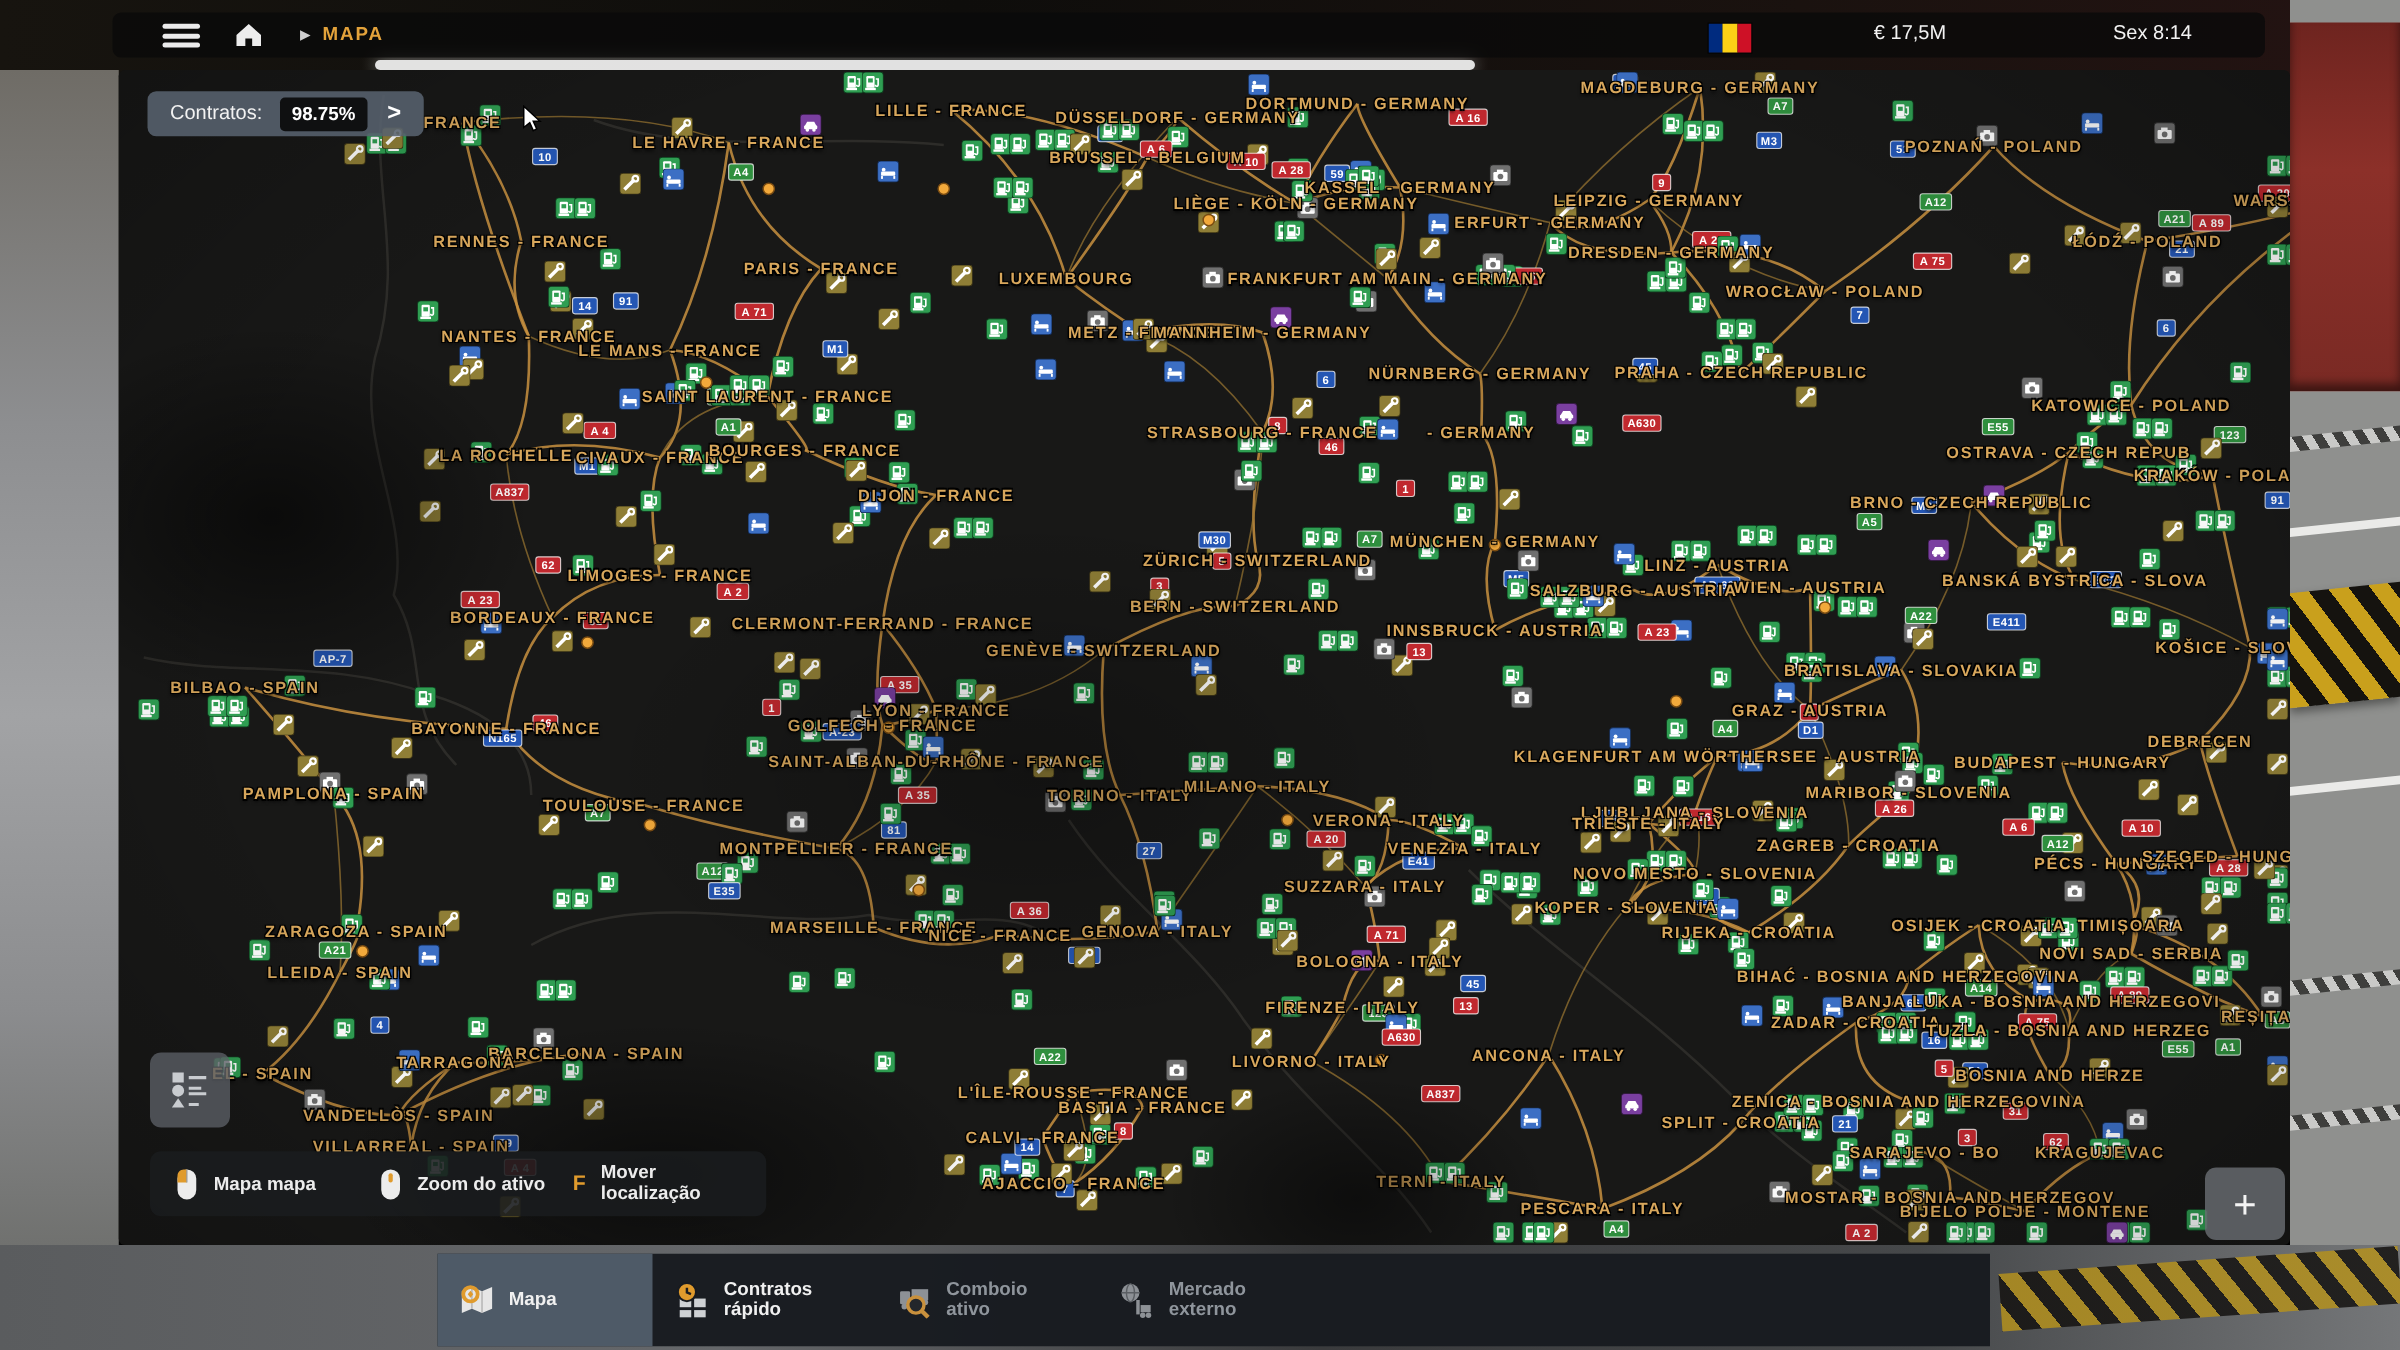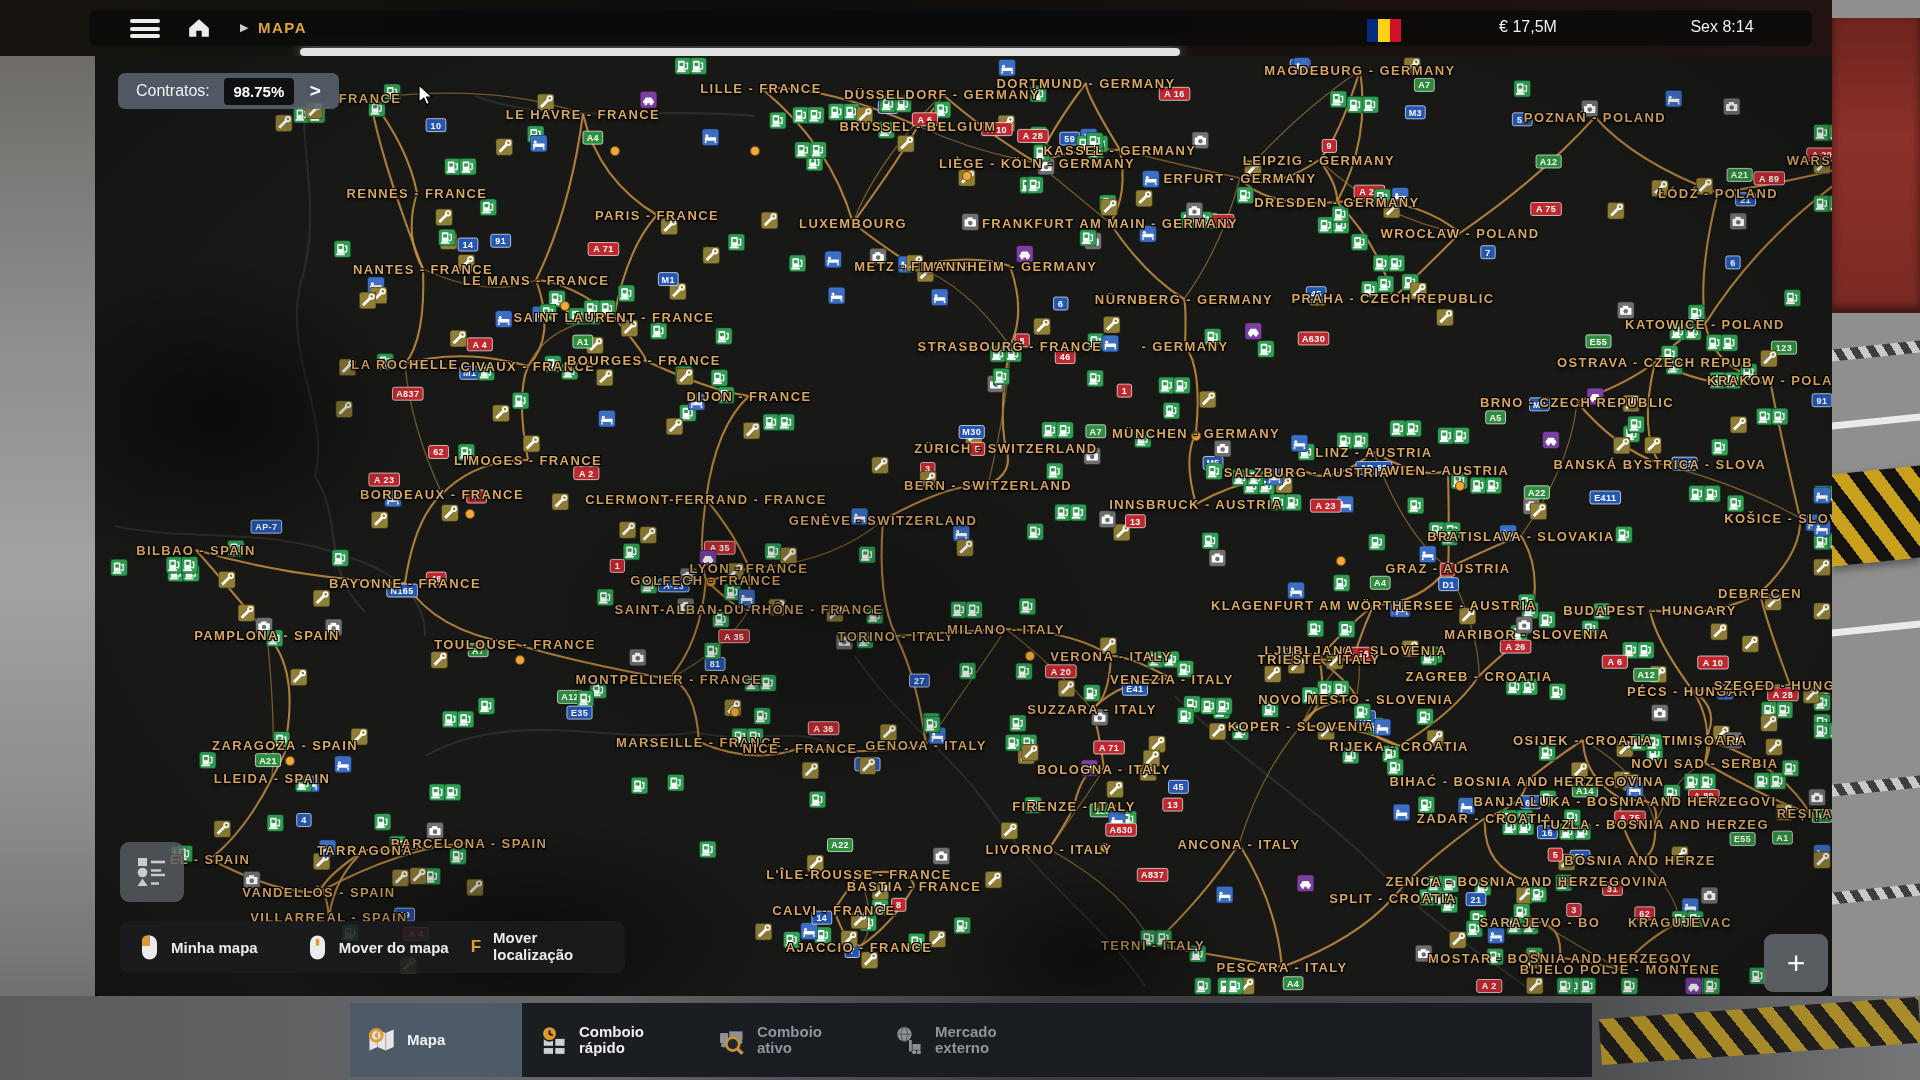--- a/index.html
+++ b/index.html
@@ -1471,27 +1471,27 @@
   </div>
 
   <div id="zoom-in-btn">+</div>
 
   <div id="controls">
     <svg width="19" height="27" viewBox="0 0 19 27">
       <rect x="2" y="1.5" width="15" height="24" rx="7.5" fill="#ececec"></rect>
       <path d="M9.5 1.5 H7 C4.2 1.5 2 3.7 2 6.5 V12 H9.5 Z" fill="#e09b2d"></path>
       <line x1="9.5" y1="1.5" x2="9.5" y2="12" stroke="#9a9a9a"></line>
     </svg>
-    <span class="txt">Minha mapa</span>
+    <span class="txt">Mapa mapa</span>
     <span class="gap"></span>
     <svg width="19" height="27" viewBox="0 0 19 27">
       <rect x="2" y="1.5" width="15" height="24" rx="7.5" fill="#ececec"></rect>
       <rect x="7.8" y="4.5" width="3.4" height="7.5" rx="1.7" fill="#e09b2d"></rect>
     </svg>
-    <span class="txt">Mover do mapa</span>
+    <span class="txt">Zoom do ativo</span>
     <span class="fkey">F</span>
     <span class="txt loc">Mover localização</span>
   </div>
 
   <div id="nav">
     <div class="nav-item active" style="width:172px">
       <svg width="30" height="30" viewBox="0 0 26 26">
         <path d="M3 7 L10 4 L17 7 L24 4 V19 L17 22 L10 19 L3 22 Z" fill="#e6e6e6"></path>
         <path d="M10 4 V19 M17 7 V22" stroke="#b2b2b2" fill="none"></path>
         <circle cx="9" cy="9" r="5" fill="none" stroke="#e09b2d" stroke-width="2.6"></circle>
@@ -1503,21 +1503,21 @@
       <svg width="30" height="30" viewBox="0 0 26 26">
         <g fill="#ced1d4">
           <rect x="5" y="12" width="8" height="6"></rect>
             <rect x="15" y="12" width="8" height="6"></rect>
           <rect x="5" y="20" width="8" height="5"></rect>
             <rect x="15" y="20" width="8" height="5"></rect>
         </g>
         <circle cx="10" cy="7.5" r="6.3" fill="#e09b2d" stroke="#181b20" stroke-width="1.4"></circle>
         <path d="M10 4.5 V7.8 L12.8 9" stroke="#1c1e22" stroke-width="1.7" fill="none"></path>
       </svg>
-      <span class="nav-label">Comboio rápido</span>
+      <span class="nav-label">Contratos rápido</span>
     </div>
     <div class="nav-item disabled" style="width:178px">
       <svg width="30" height="30" viewBox="0 0 26 26">
         <g fill="#8d9196">
           <rect x="3.5" y="7" width="7" height="9" rx="1"></rect>
           <rect x="11.5" y="5.5" width="11.5" height="7.5"></rect>
           <circle cx="6.5" cy="17.5" r="2"></circle>
             <circle cx="21" cy="14.5" r="2"></circle>
         </g>
         <circle cx="14.5" cy="16.5" r="5.6" fill="#23262b" stroke="#c9913d" stroke-width="2.4"></circle>

